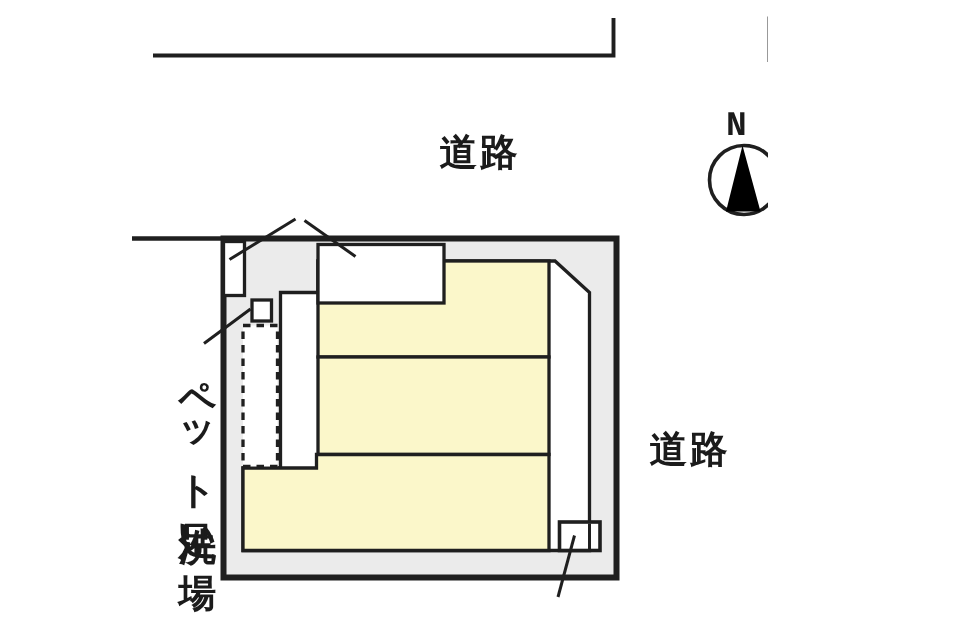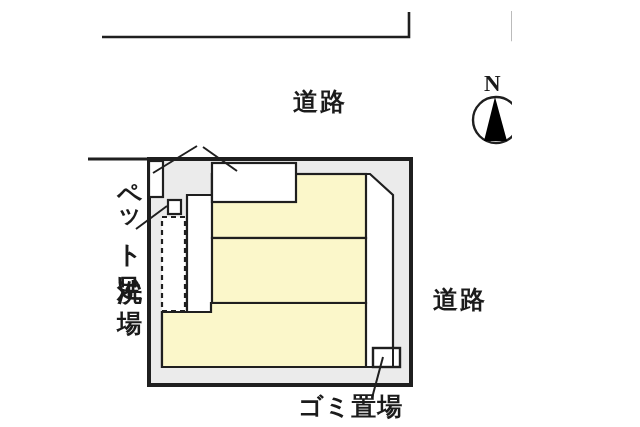--- a/index.html
+++ b/index.html
@@ -1,21 +1,22 @@
 <!DOCTYPE html>
 <html style="--background: #ffffff; --plot-fill: #ebebeb; --building-fill: #fbf7ca; --shape-fill: #ffffff; --line: #1f1f1f;"><head>
 <meta charset="utf-8">
 <style>
   html,body{margin:0;padding:0;background:#fff;}
   #canvas{
     position:relative;
     width:512px;height:427px;
     background:var(--background,#fff);
     overflow:hidden;
-    font-family:Liberation Serif, serif;
+    font-family:Liberation Mono, monospace;
+    text-align:right;
   }
   #plan-svg{position:absolute;left:0;top:0;}
   .lbl{
     position:absolute;
     color:#1b1b1b;
     font-weight:600;
     white-space:nowrap;
     user-select:none;
   }
   .lbl-road-top   {left:293px;top:85px; font-size:25px;letter-spacing:2px;}
@@ -67,16 +68,15 @@
     <path d="M203 147 L237 171" fill="none" stroke="var(--line)" stroke-width="2"></path>
     <path d="M136 229 L167 206" fill="none" stroke="var(--line)" stroke-width="2"></path>
     <path d="M383 357 L372 398" fill="none" stroke="var(--line)" stroke-width="2"></path>
 
     <circle cx="496" cy="120" r="23" style="fill:var(--background)" stroke="var(--line)" stroke-width="2.4"></circle>
     <polygon points="495,97 484,141 507,141" fill="#000"></polygon>
   </svg>
 
   <div class="lbl lbl-road-top">道路</div>
   <div class="lbl lbl-road-right">道路</div>
-  <div class="lbl lbl-garbage">ゴミ置場</div>
   <div class="lbl lbl-pet">ペット足洗い場</div>
   <div class="lbl lbl-north">N</div>
 </div>
 
 </body></html>

